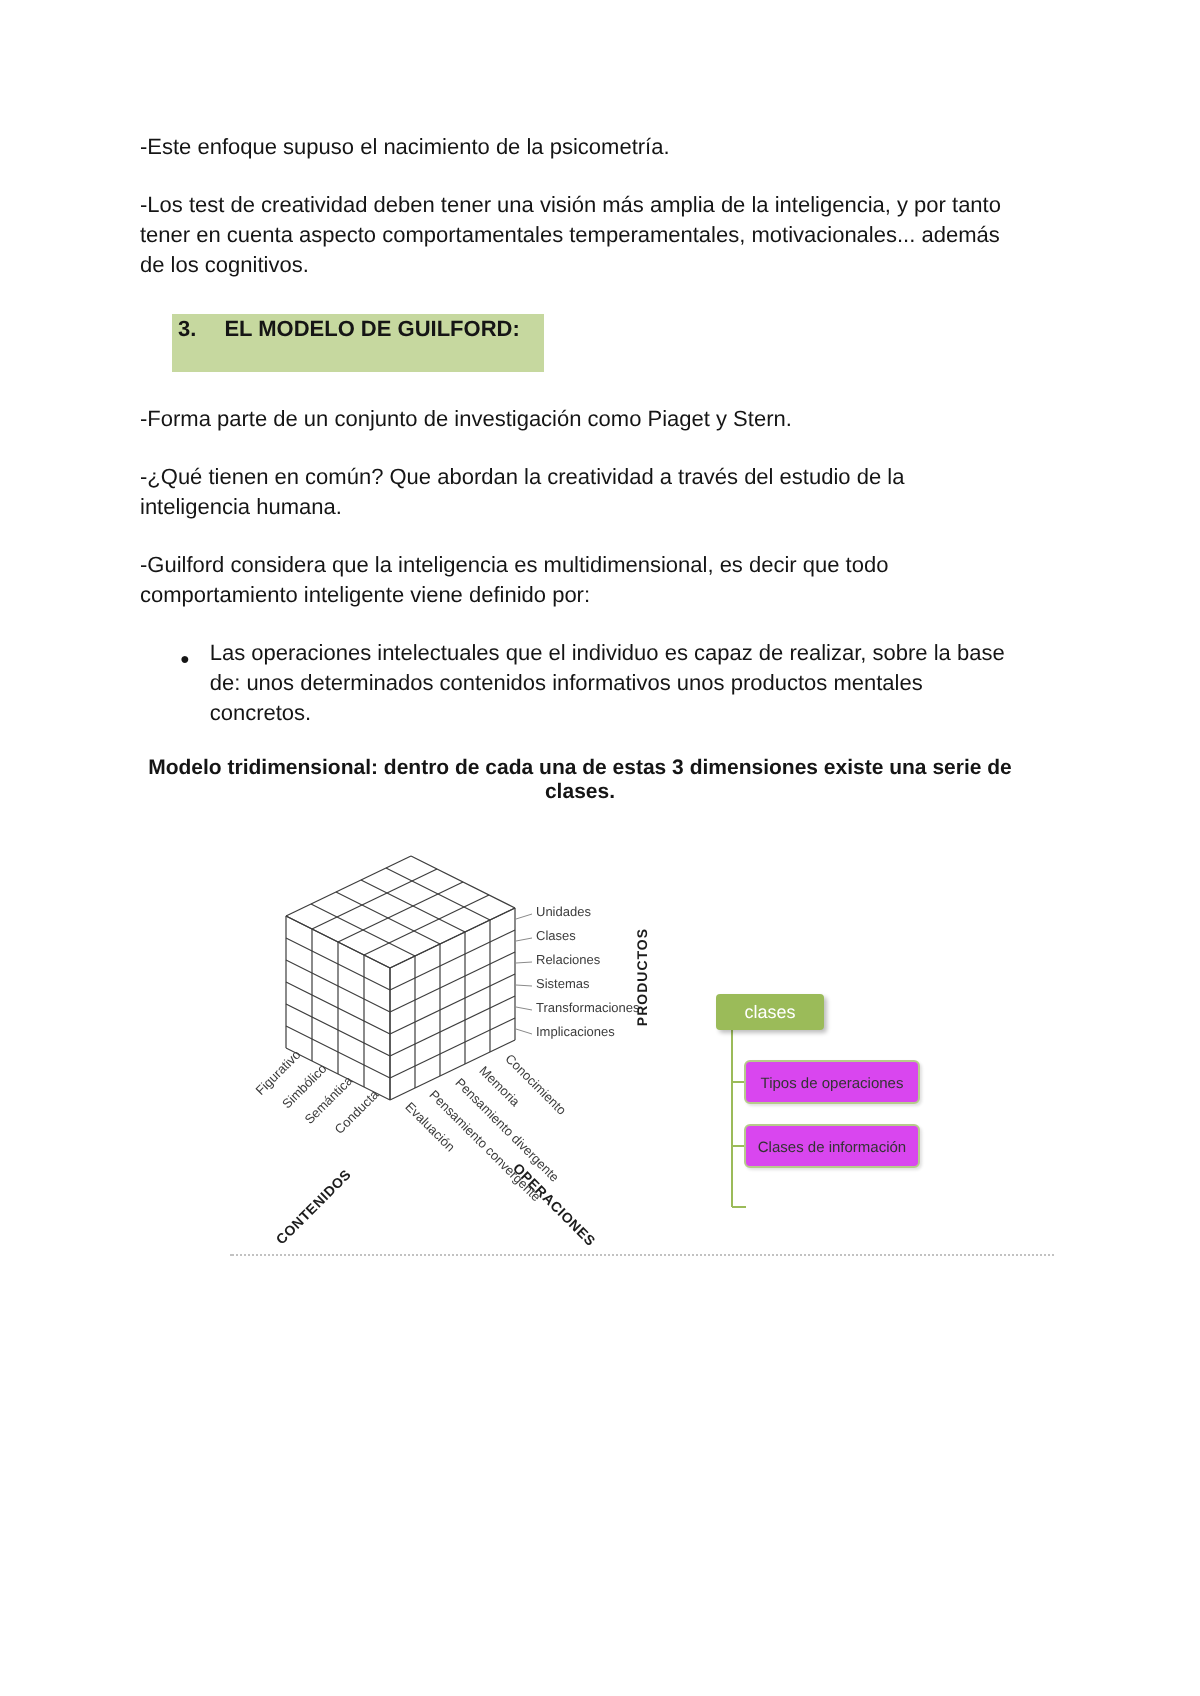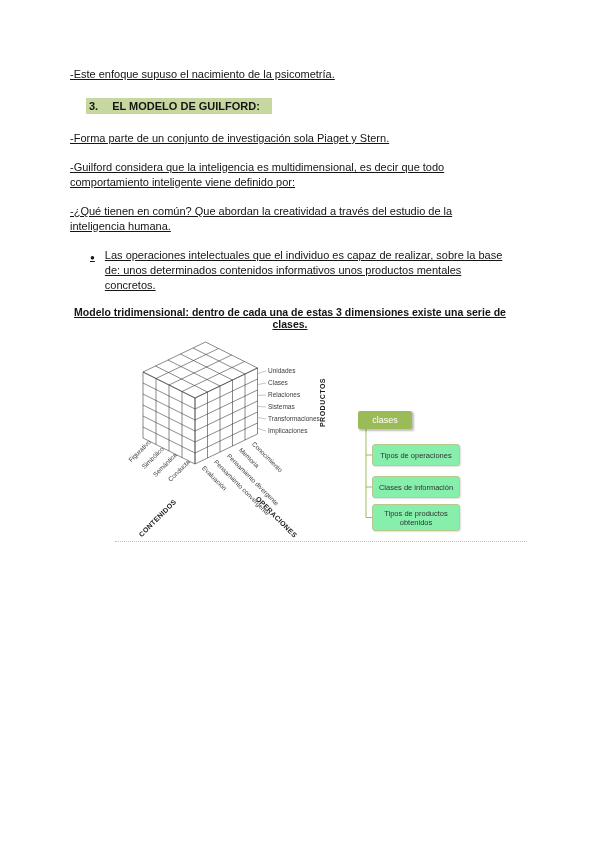--- a/index.html
+++ b/index.html
@@ -1,53 +1,54 @@
 <!DOCTYPE html>
 <html><head>
 <meta charset="utf-8">
 <style>
   * { margin:0; padding:0; box-sizing:border-box; }
   html,body { width:600px; height:848px; background:#ffffff; }
   body { font-family:"Liberation Sans", sans-serif; color:#151515; position:relative; overflow:hidden; }
-  .page { padding:67px 90px 0 70px;text-decoration:underline; }
+  .page { padding:67px 90px 0 70px; }
   .para { font-size:11px; line-height:15px; margin-bottom:14px; }
   .heading-row { margin:3px 0 17px 16px; }
-  .hl { background:#c6d89f; font-weight:bold; font-size:11px; padding:2px 12px 2px 3px; display:inline-block; }
+  .hl { background:#c6d89f; font-weight:bold; font-size:11px; padding:2px 12px 15px 3px; display:inline-block; }
   .hl .num { display:inline-block; margin-right:14px; }
   .bullet-row { display:flex; margin:0 0 13px 20px; font-size:11px; line-height:15px; }
   .bullet { font-size:8px; margin:2px 10px 0 0; flex:0 0 auto; }
-  .caption { font-size:10.5px; font-weight:bold; text-align:center; margin:5px 0 6px; }
+  .caption { font-size:10.5px; font-weight:bold; text-align:center; margin:5px 0 20px; }
   .figure { position:relative; width:600px; height:212px; margin-left:-70px; }
   .figure svg { position:absolute; left:0; top:0; }
   .axis-small { position:absolute; font-size:6.5px; color:#3c3c3c; height:8px; line-height:8px; white-space:nowrap; }
   .rot-l { text-align:right; transform:rotate(-45deg); transform-origin:100% 50%; width:70px; }
   .rot-r { transform:rotate(45deg); transform-origin:0 50%; width:84px; }
   .axis-bold { position:absolute; font-weight:bold; font-size:7px; letter-spacing:.3px; color:#1c1c1c; height:9px; line-height:9px; white-space:nowrap; }
   .axis-bold.rot-l { transform:rotate(-45deg); transform-origin:100% 50%; text-align:right; }
   .axis-bold.rot-r { transform:rotate(45deg); transform-origin:0 50%; }
   .prod-item { position:absolute; left:268px; font-size:6.5px; color:#3c3c3c; white-space:nowrap; }
   .productos { position:absolute; left:287px; top:62px; width:70px; height:9px; line-height:9px; text-align:center; font-weight:bold; font-size:7px; letter-spacing:.5px; transform:rotate(-90deg); color:#1c1c1c; }
   .clases-box { position:absolute; left:358px; top:75px; width:54px; height:18px; background:#9bbb59; color:#fff; font-size:9px; line-height:18px; text-align:center; border-radius:2px; box-shadow:1.5px 1.5px 2px rgba(0,0,0,.25); }
-  .legend-box { position:absolute; left:372px; width:88px; border:1px solid #b6cb8b; background:#86efac; border-radius:3px; font-size:7.5px; line-height:9px; text-align:center; color:#333; padding:2px 5px; box-shadow:1px 1px 1.5px rgba(0,0,0,.12); display:flex; align-items:center; justify-content:center; }
+  .legend-box { position:absolute; left:372px; width:88px; border:1px solid #b6cb8b; background:#d946ef; border-radius:3px; font-size:7.5px; line-height:9px; text-align:center; color:#333; padding:2px 5px; box-shadow:1px 1px 1.5px rgba(0,0,0,.12); display:flex; align-items:center; justify-content:center; }
   .dots { position:absolute; left:115px; top:205px; width:412px; border-top:1px dotted #c2c2c2; }
 </style>
 </head>
 <body>
 
 <div class="page">
 
   <p class="para">-Este enfoque supuso el nacimiento de la psicometría.</p>
+  <p class="para">-Los test de creatividad deben tener una visión más amplia de la inteligencia, y por tanto tener en cuenta aspecto comportamentales temperamentales, motivacionales... además de los cognitivos.</p>
 
   <div class="heading-row">
     <span class="hl"><span class="num">3.</span><span>EL MODELO DE GUILFORD:</span></span>
   </div>
 
-  <p class="para">-Forma parte de un conjunto de investigación sola Piaget y Stern.</p>
+  <p class="para">-Forma parte de un conjunto de investigación como Piaget y Stern.</p>
+  <p class="para">-¿Qué tienen en común? Que abordan la creatividad a través del estudio de la inteligencia humana.</p>
   <p class="para">-Guilford considera que la inteligencia es multidimensional, es decir que todo comportamiento inteligente viene definido por:</p>
-  <p class="para">-¿Qué tienen en común? Que abordan la creatividad a través del estudio de la inteligencia humana.</p>
 
   <div class="bullet-row">
     <span class="bullet">●</span>
     <span class="bullet-text">Las operaciones intelectuales que el individuo es capaz de realizar, sobre la base de: unos determinados contenidos informativos unos productos mentales concretos.</span>
   </div>
 
   <p class="caption">Modelo tridimensional: dentro de cada una de estas 3 dimensiones existe una serie de clases.</p>
 
   <div class="figure">
     <svg width="600" height="212" viewBox="0 0 600 212">
@@ -117,18 +118,17 @@
     <div class="axis-small rot-r" style="left:203px;top:127px">Evaluación</div>
     <div class="axis-small rot-r" style="left:215px;top:121px">Pensamiento convergente</div>
     <div class="axis-small rot-r" style="left:228px;top:115px">Pensamiento divergente</div>
     <div class="axis-small rot-r" style="left:240px;top:109px">Memoria</div>
     <div class="axis-small rot-r" style="left:253px;top:103px">Conocimiento</div>
     <div class="axis-bold rot-r" style="left:257px;top:157px;width:84px">OPERACIONES</div>
 
     <div class="clases-box">clases</div>
     <div class="legend-box" style="top:108px;height:22px">Tipos de operaciones</div>
     <div class="legend-box" style="top:140px;height:22px">Clases de información</div>
-    <div class="legend-box" style="top:168px;height:27px">Tipos de productos obtenidos</div>
 
     <div class="dots"></div>
   </div>
 
 </div>
 
 </body></html>

